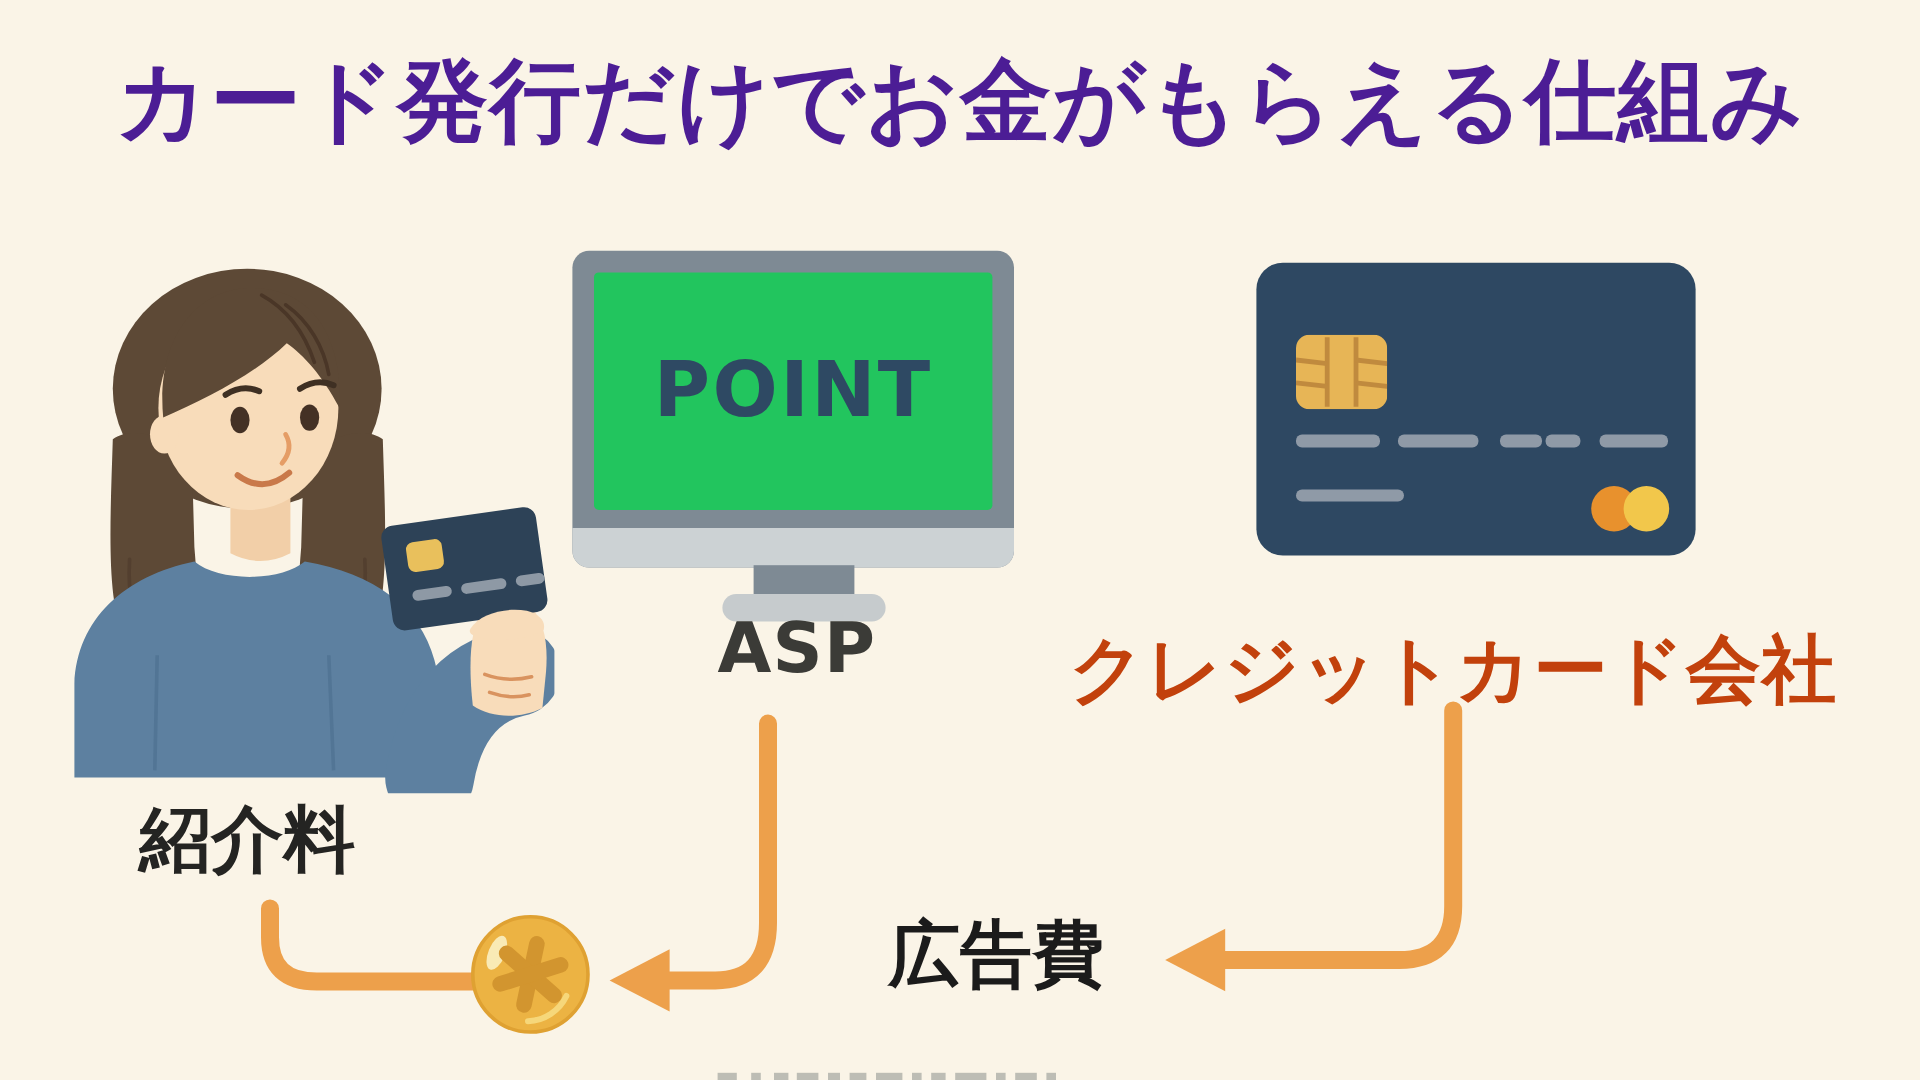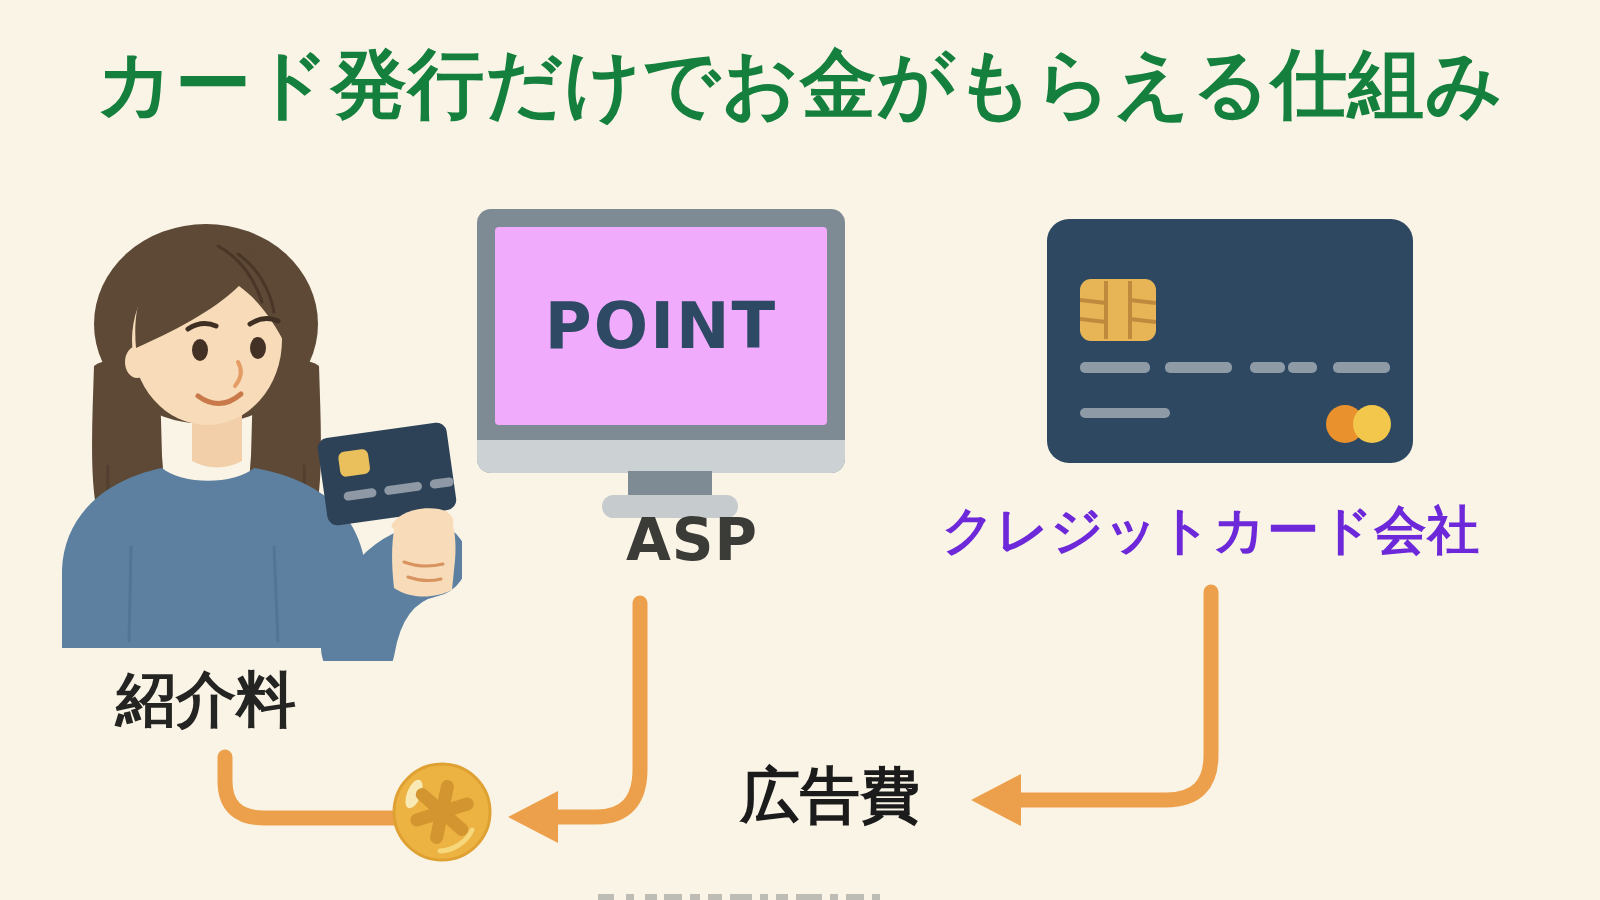--- a/index.html
+++ b/index.html
@@ -6,57 +6,57 @@
   body{
     width:1600px;height:900px;overflow:hidden;
     background:#FAF4E7;
     font-family:"DejaVu Sans",sans-serif;
   }
   .stage{position:relative;width:1600px;height:900px;background:#FAF4E7;}
   .abs{position:absolute;}
 
   .title{
     left:50%;top:34px;transform:translateX(-50%);
-    font-size:76px;font-weight:900;color:#15803d;
+    font-size:76px;font-weight:900;color:#4c1d95;
     white-space:nowrap;letter-spacing:1px;
   }
 
   
   .monitor-body{left:477px;top:209px;width:368px;height:264px;background:#7E8A94;border-radius:14px;}
   .monitor-screen{
-    left:495px;top:227px;width:332px;height:198px;background:#f0abfc;border-radius:4px;
+    left:495px;top:227px;width:332px;height:198px;background:#22c55e;border-radius:4px;
     display:flex;flex-direction:row;align-items:center;justify-content:center;
   }
   .screen-line{
     font-size:64px;font-weight:900;color:#2E4963;letter-spacing:2px;line-height:72px;
   }
   .monitor-chin{left:477px;top:440px;width:368px;height:33px;background:#CCD2D4;border-radius:0 0 14px 14px;}
   .monitor-neck{left:628px;top:471px;width:84px;height:28px;background:#7E8A94;}
   .monitor-base{left:602px;top:495px;width:136px;height:23px;background:#C6CBCD;border-radius:12px;}
   .asp-caption{
-    left:692px;top:506px;transform:translateX(-50%);
+    left:664px;top:506px;transform:translateX(-50%);
     font-size:58px;font-weight:900;color:#3B3B37;letter-spacing:1px;text-align:right;
   }
 
   
   .big-card{left:1047px;top:219px;width:366px;height:244px;background:#2E4862;border-radius:22px;}
   .big-card .chip{position:absolute;left:33px;top:60px;}
   .dash{position:absolute;height:11px;border-radius:5px;background:#8F9AA7;top:143px;}
   .dash.d1{left:33px;width:70px;}
   .dash.d2{left:118px;width:67px;}
   .dash.d3{left:203px;width:35px;}
   .dash.d4{left:241px;width:29px;}
   .dash.d5{left:286px;width:57px;}
   .dash.low{top:189px;left:33px;width:90px;height:10px;}
   .pay-circle{position:absolute;width:38px;height:38px;border-radius:50%;top:186px;}
   .pay-circle.orange{left:279px;background:#E8912D;}
   .pay-circle.yellow{left:306px;background:#F2C74B;}
   .cardco-caption{
-    left:1211px;top:496px;transform:translateX(-50%);
-    font-size:52px;font-weight:900;color:#6d28d9;white-space:nowrap;letter-spacing:1px;
+    left:1211px;top:516px;transform:translateX(-50%);
+    font-size:62px;font-weight:900;color:#c2410c;white-space:nowrap;letter-spacing:1px;
   }
 
   .flow-label{font-weight:900;color:#242422;white-space:nowrap;}
   .referral-label{left:116px;top:660px;font-size:60px;}
   .adfee-label{left:740px;top:756px;font-size:60px;color:#1B1B1B;}
 
   svg{display:block;}
 </style>
 </head>
 <body>

